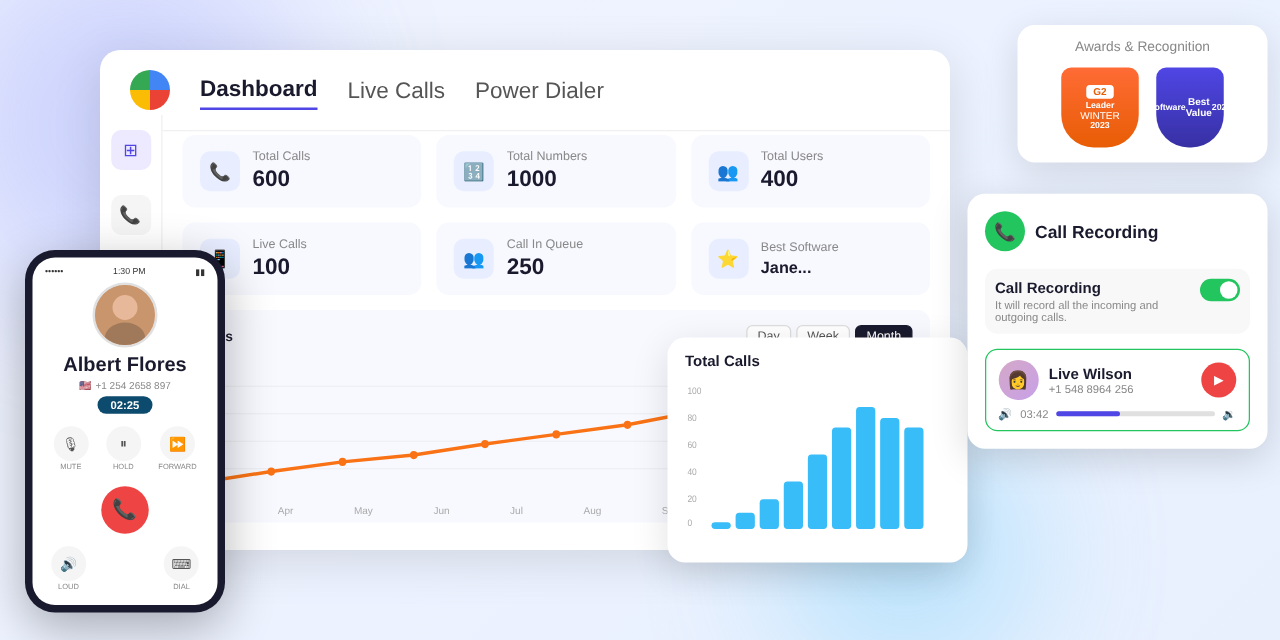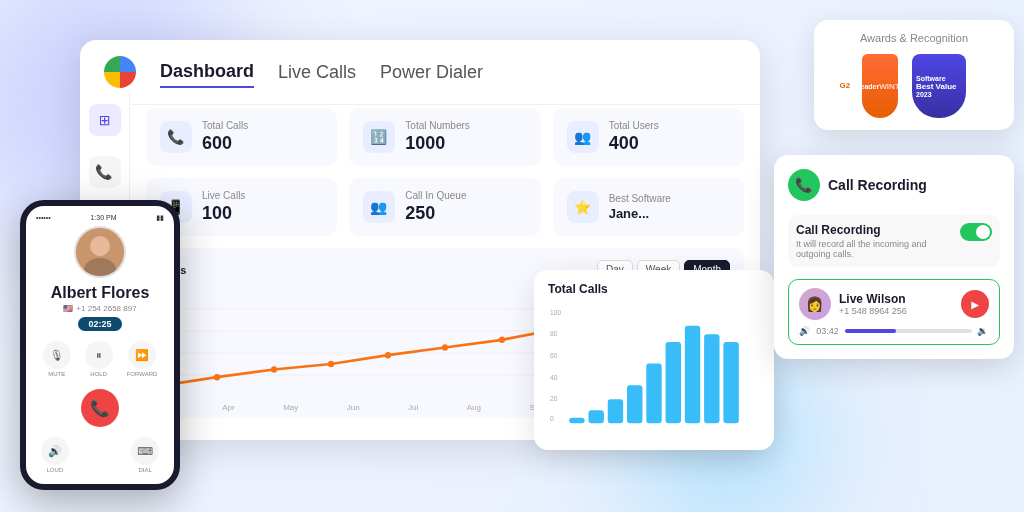--- a/index.html
+++ b/index.html
@@ -509,26 +509,26 @@
       margin-bottom: 10px;
     }
 
     .awards-badges {
       display: flex;
       justify-content: center;
       gap: 14px;
     }
 
     .badge-g2 {
-      width: 36px;
+      width: 62px;
       height: 64px;
       background: linear-gradient(180deg, #ff6b35 0%, #e85d04 100%);
       border-radius: 8px 8px 26px 26px;
       display: flex;
-      flex-direction: row;
+      flex-direction: column;
       align-items: center;
       justify-content: center;
       color: #fff;
       padding: 4px;
     }
 
     .badge-g2-top {
       font-size: 8px;
       font-weight: 800;
       background: #fff;
@@ -546,22 +546,22 @@
     .badge-g2-sub {
       font-size: 8px;
     }
 
     .badge-sw {
       width: 54px;
       height: 64px;
       background: linear-gradient(180deg, #4f46e5 0%, #3730a3 100%);
       border-radius: 8px 8px 26px 26px;
       display: flex;
-      flex-direction: column;
-      align-items: flex-start;
+      flex-direction: row;
+      align-items: center;
       justify-content: center;
       color: #fff;
       padding: 4px;
     }
 
     .badge-sw-label {
       font-size: 7px;
       font-weight: 700;
     }
 

